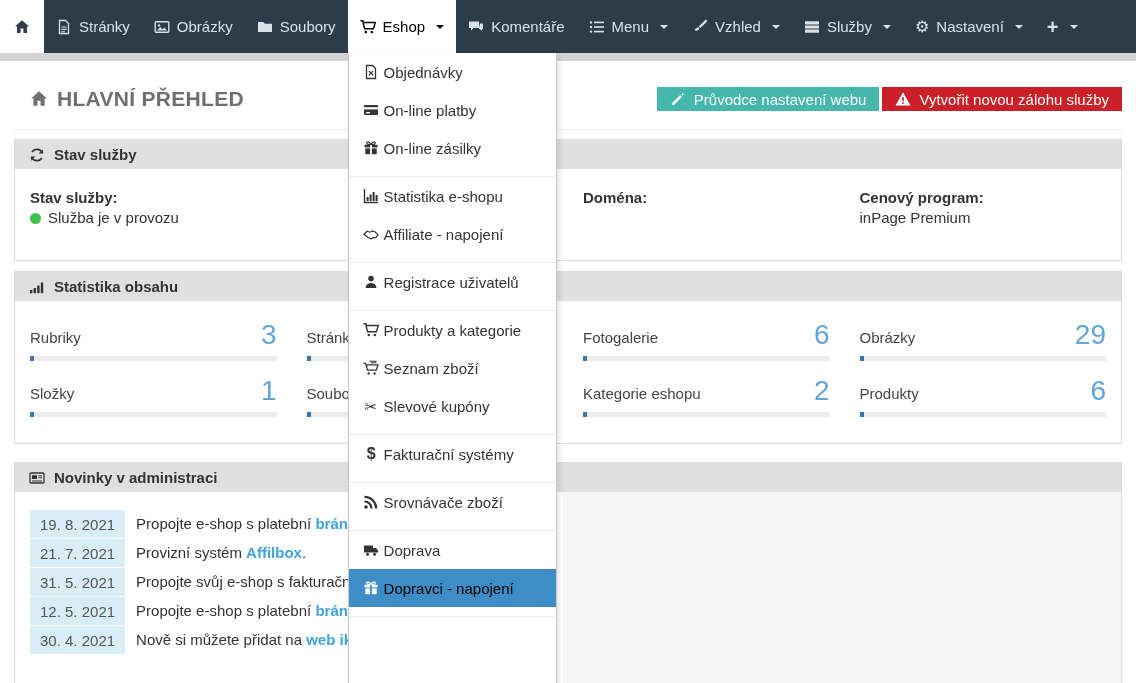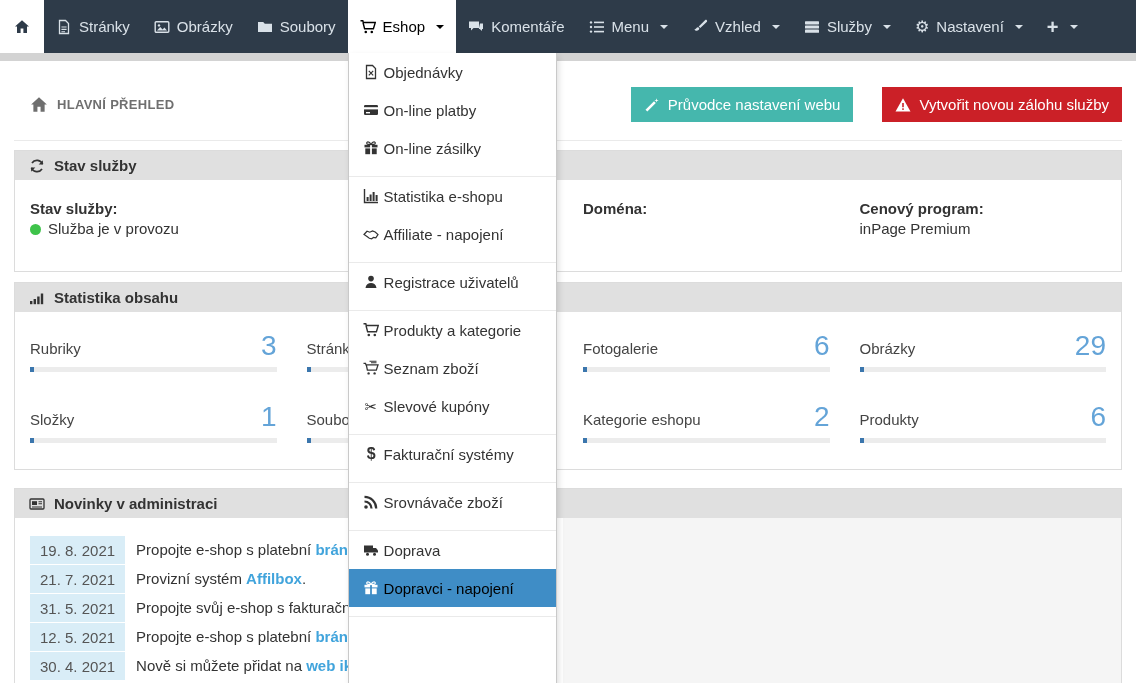--- a/index.html
+++ b/index.html
@@ -47,29 +47,28 @@
   .dollar { font-weight:bold; font-size:16px; }
 
   
   .content { padding:0 14px; }
   .page-head {
     display:flex; justify-content:space-between; align-items:center;
     padding:26px 0 18px 16px; border-bottom:1px solid #eaeaea; margin-bottom:9px;
   }
   .page-title {
     display:flex; align-items:center; gap:9px;
-    font-size:13px; font-weight:bold; color:#6f6f6f; letter-spacing:.3px;
+    font-size:21px; font-weight:bold; color:#6f6f6f; letter-spacing:.3px;
   }
   .page-title svg { width:18px; height:18px; }
   .head-actions { display:flex; gap:3px; }
   .btn {
-    display:inline-flex; align-items:center; gap:8px; height:35px; padding:0 13px;
+    display:inline-flex; align-items:center; gap:8px; height:24px; padding:0 13px;
     border:none; color:#fff; font-size:15px; cursor:pointer;
     font-family:inherit;
-    margin-left:26px;
   }
   .btn-teal { background:#45b7ad; }
   .btn-red  { background:#cb2027; }
 
   .panel { border:1px solid #dcdcdc; margin-bottom:10px; background:#fff; }
   .panel-h {
     background:#e0e0e0; padding:6px 14px; display:flex; align-items:center; gap:9px;
     font-weight:bold; color:#333;
   }
   .panel-b { padding:20px 15px; }
@@ -79,21 +78,21 @@
   .field .lbl { font-weight:bold; }
   .field .val { margin-top:3px; }
   .f-domain { grid-column:3; }
   .f-plan { grid-column:4; }
   .dot {
     display:inline-block; width:11px; height:11px; border-radius:50%;
     background:#3ec34a; margin-right:7px; vertical-align:-1px;
   }
 
   #panel-stats { margin-bottom:18px; }
-  #panel-stats .panel-b { padding:20px 15px 26px; row-gap:31px; }
+  #panel-stats .panel-b { padding:20px 15px 26px; row-gap:16px; }
   .stat .top { display:flex; justify-content:space-between; align-items:flex-end; }
   .stat .slbl { color:#444; padding-bottom:3px; }
   .stat .num { font-size:28px; line-height:1; color:#64a4d8; min-height:28px; }
   .stat .bar { margin-top:7px; height:5px; background:#ececec; position:relative; }
   .stat .bar i { position:absolute; left:0; top:0; bottom:0; width:4px; background:#3b76ad; }
 
   .news-b { padding:18px 15px; position:relative; min-height:200px; }
   .news-side { position:absolute; left:548px; right:0; top:0; bottom:0; background:#f5f5f5; }
   .news-row { display:flex; align-items:stretch; height:28px; margin-bottom:1px; }
   .news-date {

